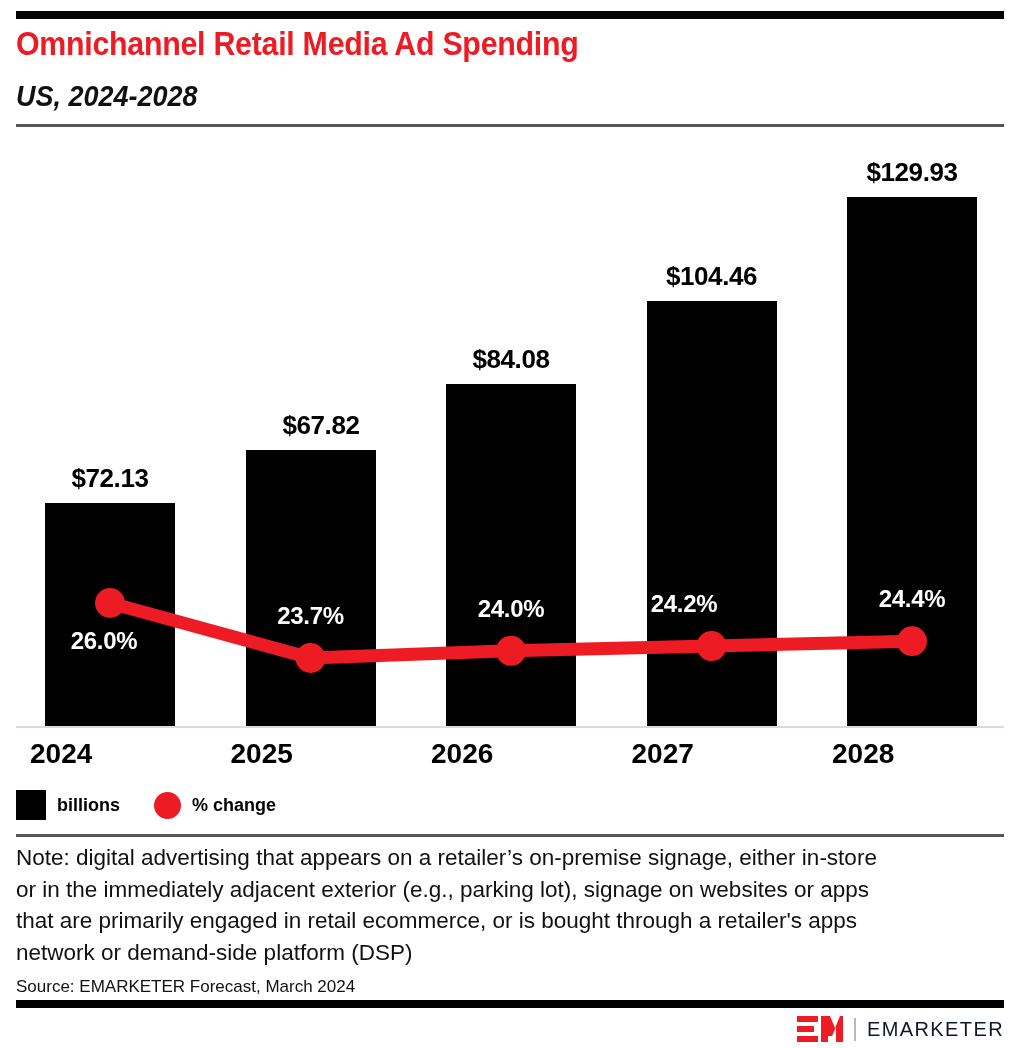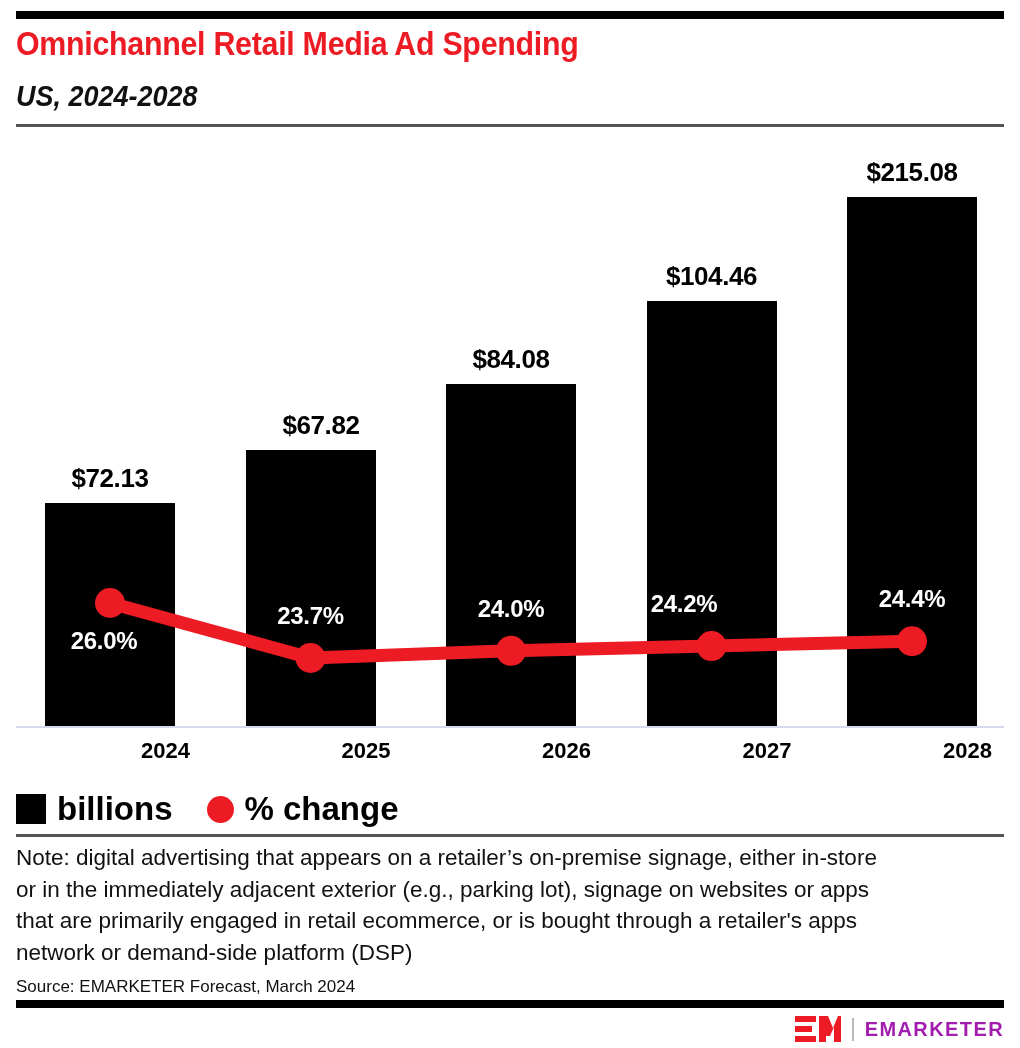--- a/index.html
+++ b/index.html
@@ -101,23 +101,23 @@
     width: 988px; height: 2px;
     background: #d7d9ec;
   }
 
   
   .xtick {
     position: absolute;
     top: 738px;
     color: #000000;
     font-family: "Liberation Sans Narrow", "Liberation Sans", sans-serif;
-    font-size: 22px;
-    font-weight: 700;
-    text-align: right;
+    font-size: 28px;
+    font-weight: 700;
+    text-align: left;
     white-space: nowrap;
   }
 
   
   #legend {
     position: absolute;
     left: 16px; top: 790px;
     display: flex;
     align-items: center;
     gap: 34px;
@@ -131,21 +131,21 @@
     width: 30px; height: 30px;
     background: #000000;
   }
   .swatch-circle {
     width: 27px; height: 27px;
     border-radius: 50%;
     background: #ED1B24;
   }
   .legend-label {
     font-family: "Liberation Sans Narrow", "Liberation Sans", sans-serif;
-    font-size: 33px;
+    font-size: 18px;
     font-weight: 700;
     color: #000000;
     white-space: nowrap;
   }
 
   .rule-note {
     position: absolute;
     left: 16px; top: 834px;
     width: 988px; height: 3px;
     background: #555555;
@@ -190,23 +190,23 @@
     gap: 11px;
     height: 26px;
   }
   .brand-mark { display: block; }
   .brand-divider {
     width: 2px; height: 23px;
     background: #b9b9b9;
   }
   .brand-word {
     font-size: 20px;
-    font-weight: 700;
+    font-weight: 400;
     letter-spacing: 1.4px;
-    color: #a21caf;
+    color: #0f172a;
     white-space: nowrap;
   }
 </style>
 </head>
 <body>
 
 <div id="chart-card">
 
   <div class="rule-top"></div>
 
@@ -218,21 +218,21 @@
     <div id="bars-layer">
         <div class="bar" style="left: 45px; width: 130px; height: 223.209px; bottom: 14px;"></div>
         <div class="bar-value" style="left: 10px; width: 200px; top: 322.791px;">$72.13</div>
         <div class="bar" style="left: 245.5px; width: 130px; height: 275.99px; bottom: 14px;"></div>
         <div class="bar-value" style="left: 221px; width: 200px; top: 270.01px;">$67.82</div>
         <div class="bar" style="left: 446px; width: 130px; height: 342.159px; bottom: 14px;"></div>
         <div class="bar-value" style="left: 411px; width: 200px; top: 203.841px;">$84.08</div>
         <div class="bar" style="left: 646.5px; width: 130px; height: 425.094px; bottom: 14px;"></div>
         <div class="bar-value" style="left: 611.5px; width: 200px; top: 120.906px;">$104.46</div>
         <div class="bar" style="left: 847px; width: 130px; height: 528.743px; bottom: 14px;"></div>
-        <div class="bar-value" style="left: 812px; width: 200px; top: 17.2571px;">$215.08</div>
+        <div class="bar-value" style="left: 812px; width: 200px; top: 17.2571px;">$129.93</div>
       </div>
     <svg id="line-layer" viewBox="0 0 1020 600">
         <polyline points="110,463 310.5,518 511,510.82608695652175 711.5,506.04347826086956 912,501.26086956521743" fill="none" stroke="#ED1B24" stroke-width="13" stroke-linecap="round" stroke-linejoin="round"></polyline>
         <circle cx="110" cy="463" r="15" fill="#ED1B24"></circle>
         <circle cx="310.5" cy="518" r="15" fill="#ED1B24"></circle>
         <circle cx="511" cy="510.82608695652175" r="15" fill="#ED1B24"></circle>
         <circle cx="711.5" cy="506.04347826086956" r="15" fill="#ED1B24"></circle>
         <circle cx="912" cy="501.26086956521743" r="15" fill="#ED1B24"></circle>
       </svg>
     <div id="pct-layer">

